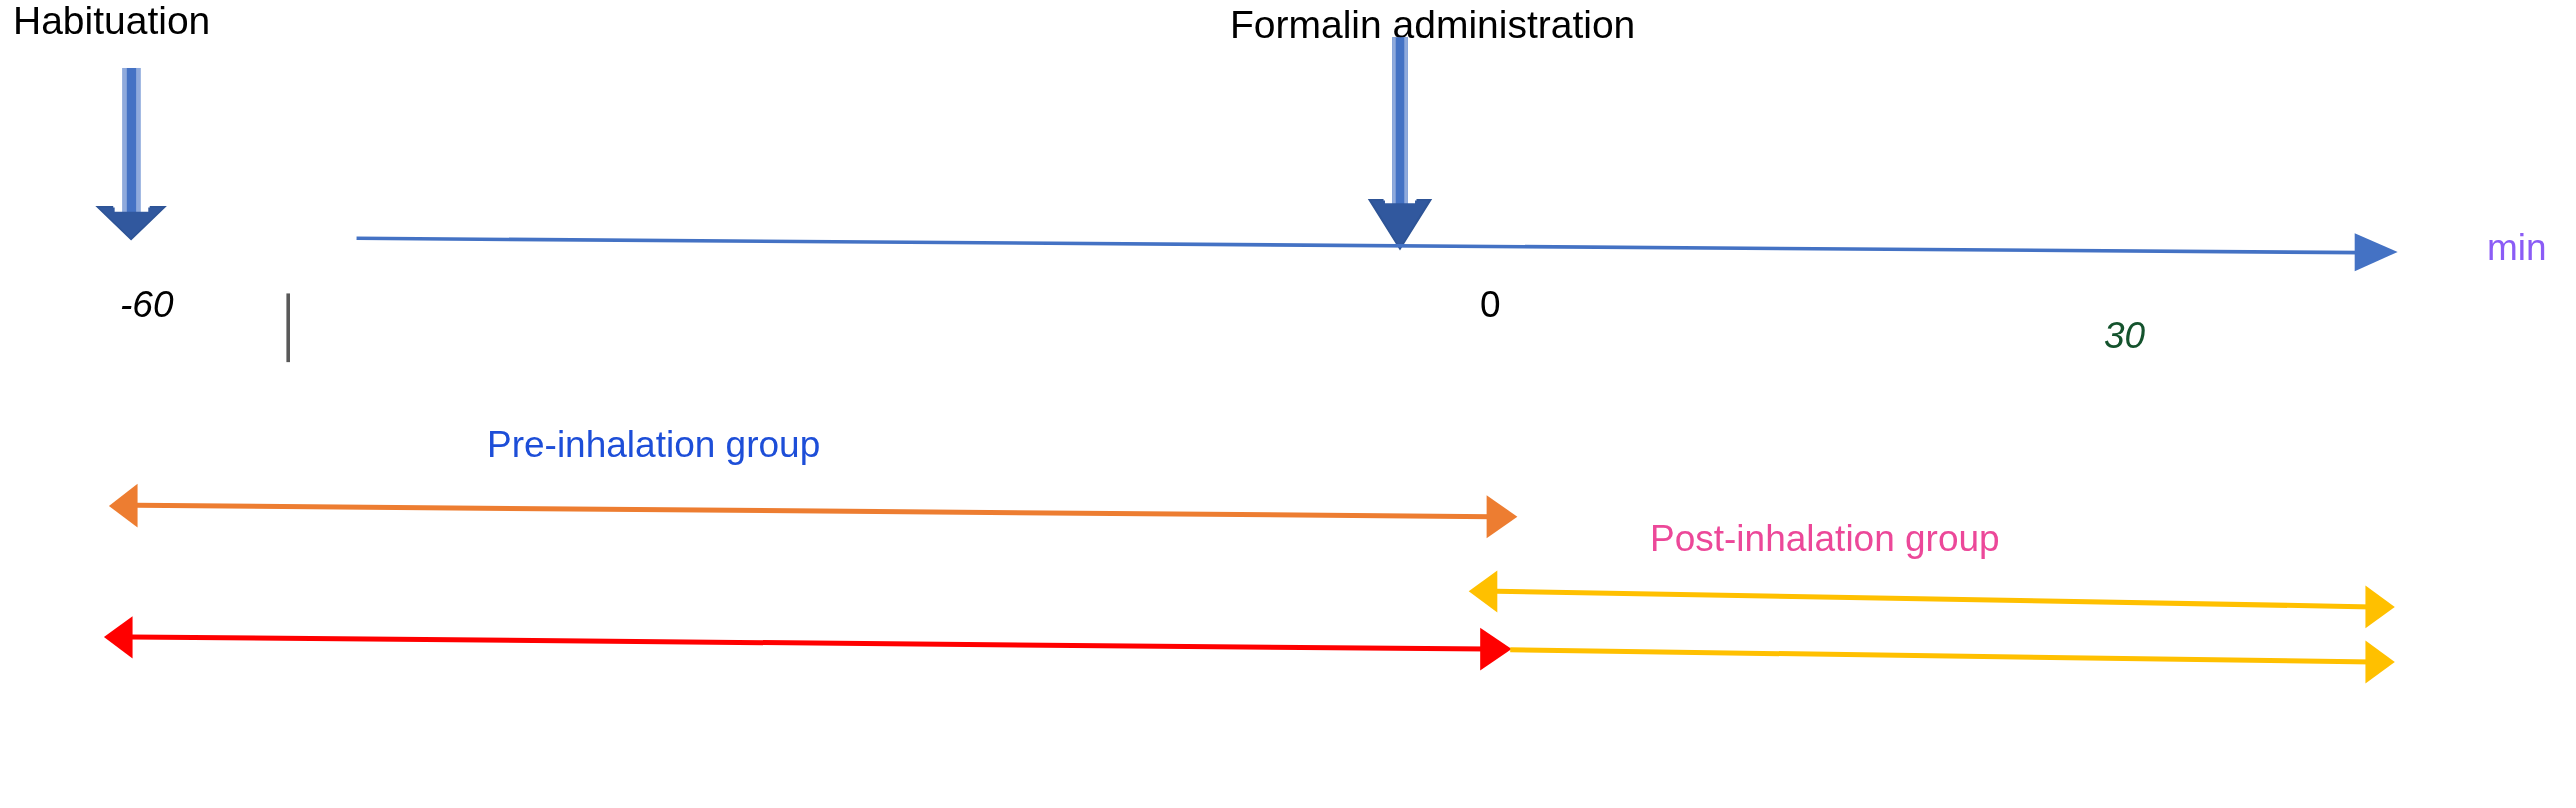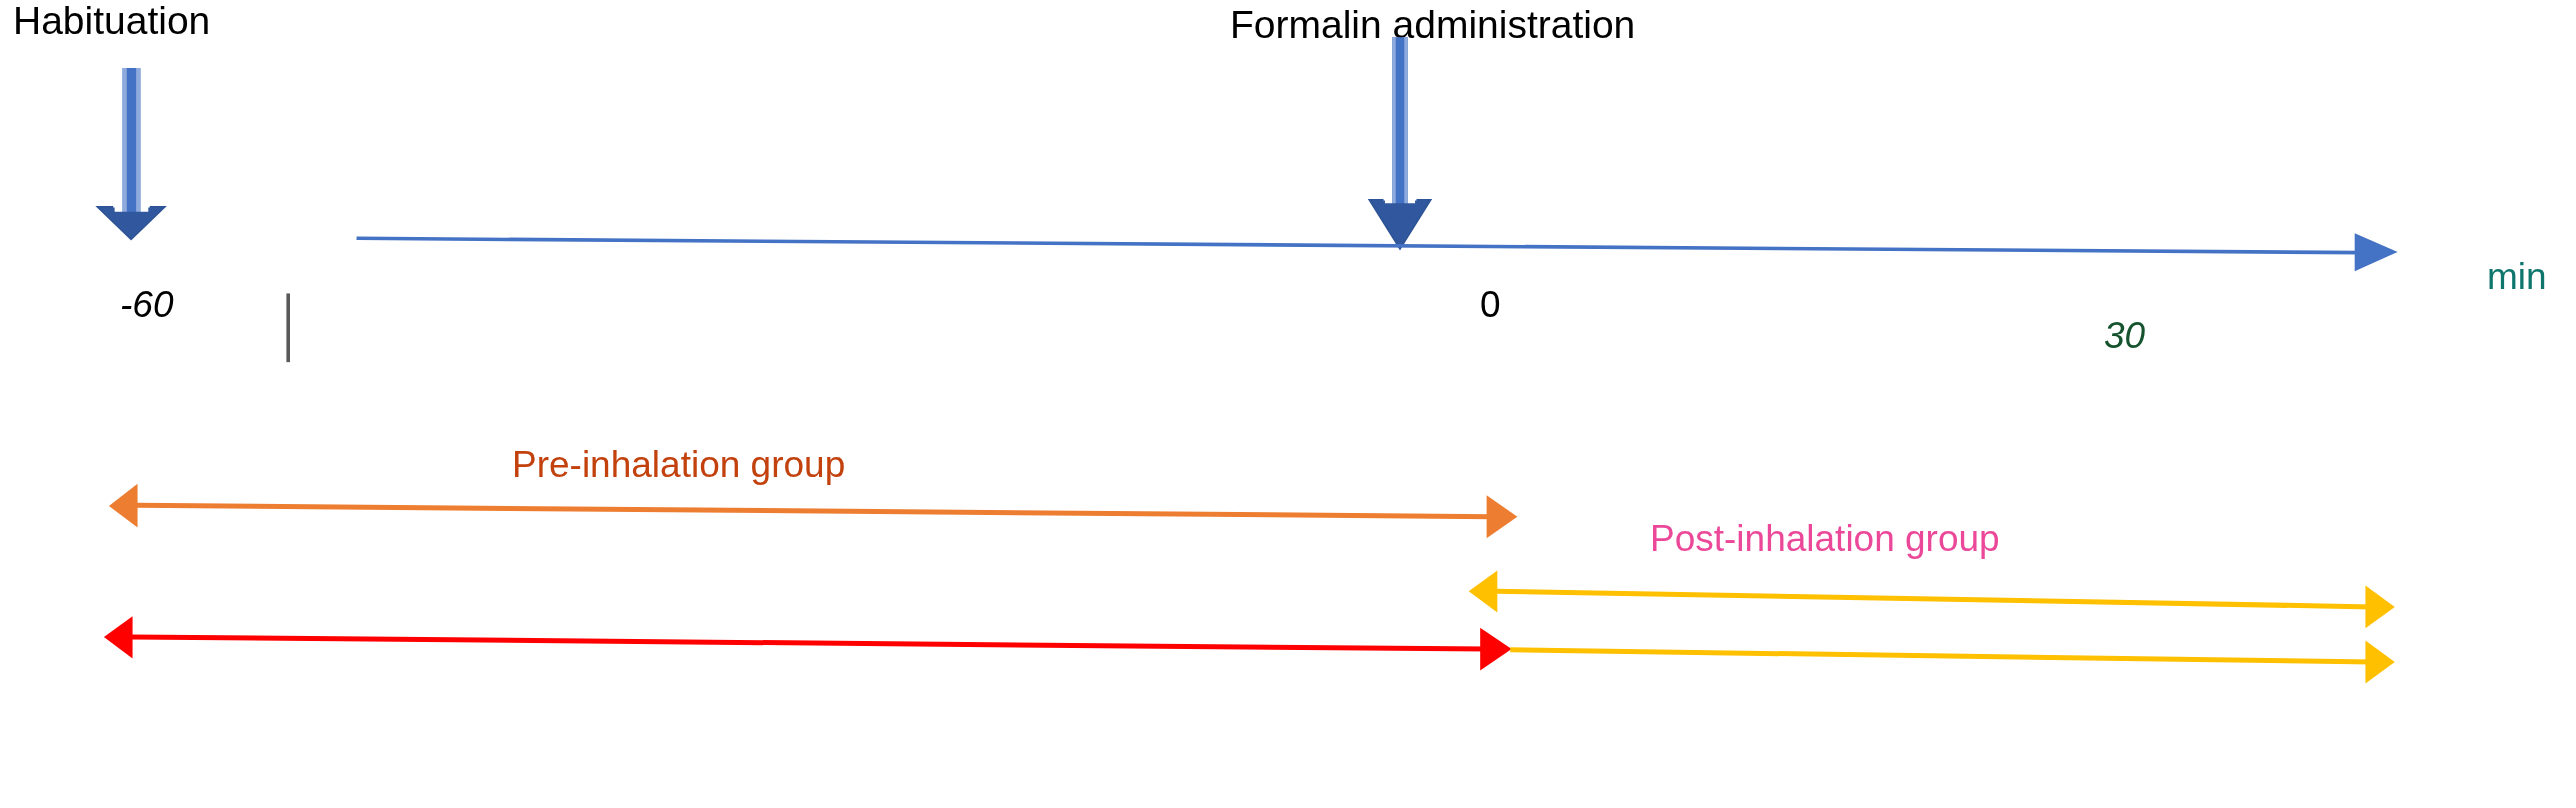--- a/index.html
+++ b/index.html
@@ -54,29 +54,27 @@
     left: 2104px;
     top: 317px;
     font-size: 37px;
     color: #14532d;
     font-style: italic;
   }
   #axis-unit-label {
     left: 2487px;
     top: 229px;
     font-size: 37px;
-    color: #0f766e;
-    margin-top: 29px;
+    color: #8b5cf6;
   }
   #label-pre-group {
-    left: 512px;
+    left: 487px;
     top: 426px;
     font-size: 37px;
-    color: #c2410c;
-    margin-top: 20px;
+    color: #1d4ed8;
   }
   #label-post-group {
     left: 1650px;
     top: 520px;
     font-size: 37px;
     color: #ec4899;
   }
   #label-double-group {
     left: 803px;
     top: 736px;

